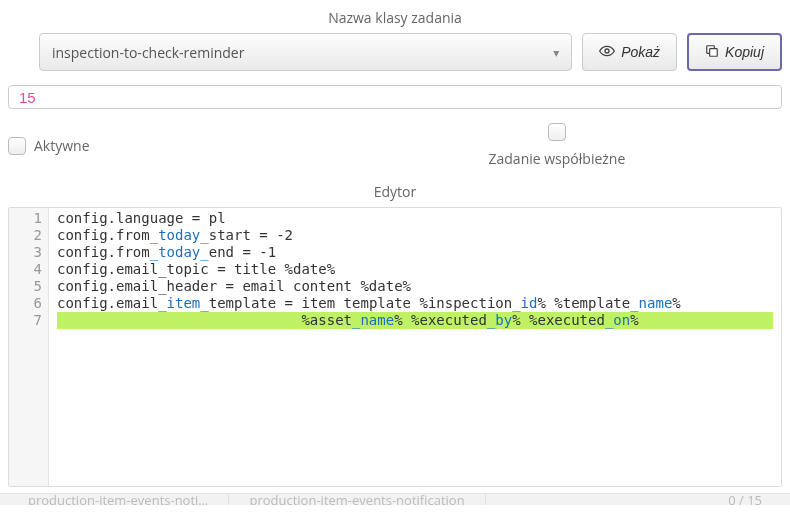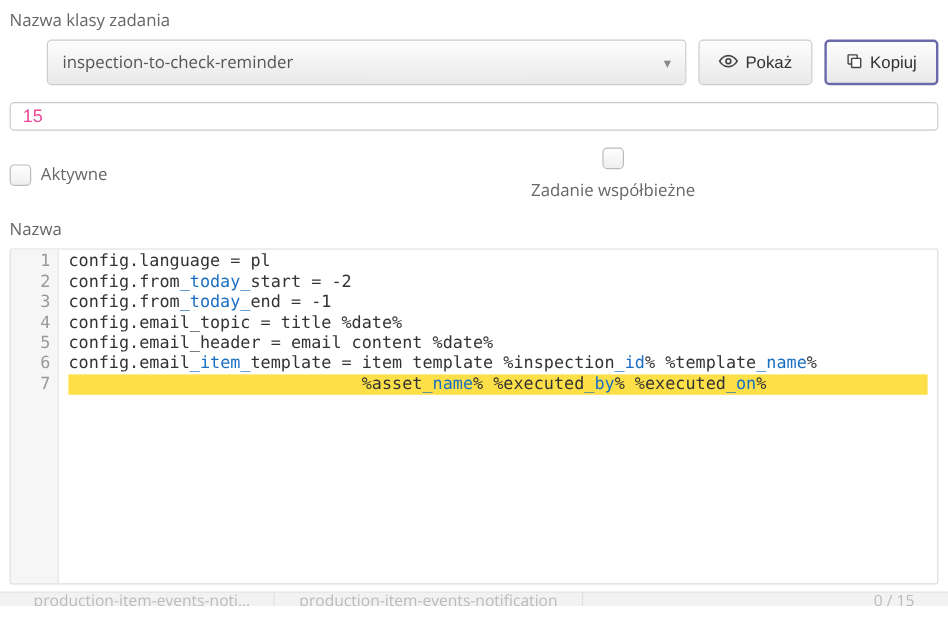--- a/index.html
+++ b/index.html
@@ -9,20 +9,21 @@
     color: #555;
     background: #fff;
     width: 790px;
     padding: 8px;
   }
   .field-label {
     color: #666;
     font-size: 14px;
     margin-bottom: 6px;
     display: block;
+    text-align: center;
   }
   .row-top {
     display: flex;
     gap: 10px;
     align-items: flex-end;
     margin-bottom: 14px;
     padding-left: 31px;
   }
   .dropdown {
     flex: 1;
@@ -49,38 +50,39 @@
     border: 1px solid #ccc;
     border-radius: 4px;
     height: 38px;
     padding: 0 16px;
     display: flex;
     align-items: center;
     gap: 6px;
     cursor: pointer;
     color: #333;
     font-size: 14px;
+    font-style: italic;
   }
   .btn.primary-outline {
     border: 2px solid #6a6aaa;
   }
   .btn .ico { font-size: 14px; color: #444; }
   .text-input {
     width: 100%;
     height: 24px;
     border: 1px solid #ccc;
     border-radius: 4px;
     padding: 0 10px;
     font-size: 15px;
     color: #ec4899;
   }
   .row2 { margin-bottom: 14px; }
   .checks {
     display: flex;
-    gap: 43px;
+    gap: 89px;
     margin-bottom: 14px;
   }
   .check {
     display: flex;
     align-items: center;
     gap: 8px;
   }
   .check-box {
     width: 18px; height: 18px;
     border: 1px solid #bbb;
@@ -113,21 +115,21 @@
   }
   .gutter div { height: 17px; }
   .code {
     flex: 1;
     padding: 2px 8px;
     position: relative;
     white-space: pre;
     color: #333;
   }
   .code .line { height: 17px; }
-  .code .line.hl { background: #fde047; }
+  .code .line.hl { background: #bef264; }
   .tok-ident { color: #1a6fc2; }
   .footer {
     margin: 6px -8px -8px -8px;
     border-top: 1px solid #e5e5e5;
     background: #f2f2f2;
     height: 12px;
     display: flex;
     align-items: center;
     overflow: hidden;
     color: #bbb;
@@ -179,21 +181,21 @@
     <span class="check-box"></span>
     <span class="check-label">Aktywne</span>
   </div>
   <div class="check spaced">
     <span class="check-box"></span>
     <span class="check-label">Zadanie współbieżne</span>
   </div>
 </div>
 
 <div class="editor-wrap">
-  <label class="field-label">Nazwa</label>
+  <label class="field-label">Edytor</label>
   <div class="editor">
     <div class="gutter">
       <div>1</div>
       <div>2</div>
       <div>3</div>
       <div>4</div>
       <div>5</div>
       <div>6</div>
       <div>7</div>
     </div>

